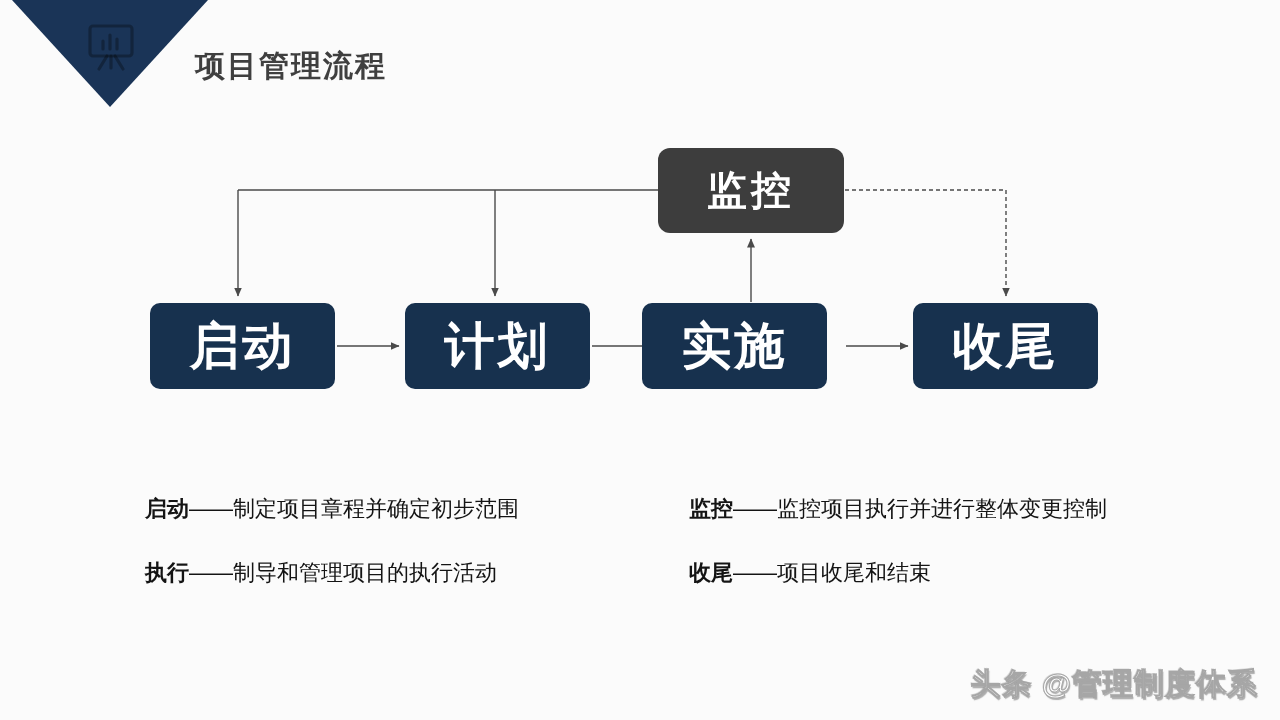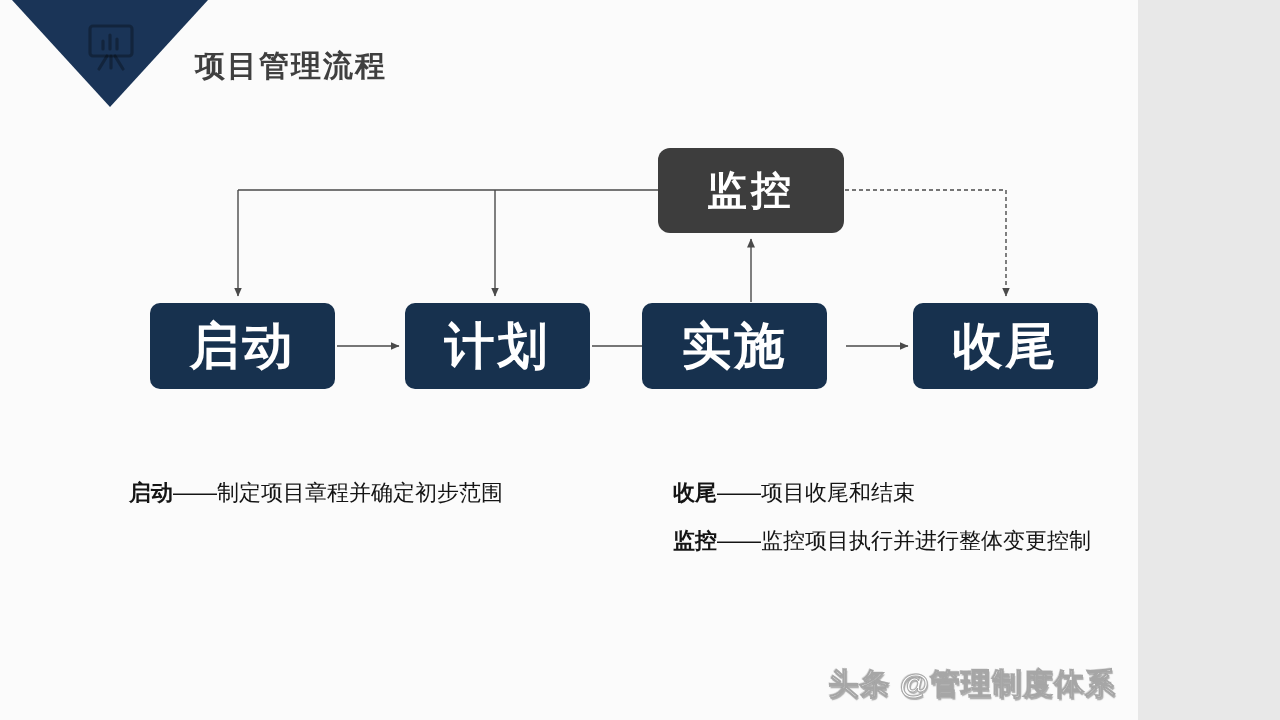--- a/index.html
+++ b/index.html
@@ -1,17 +1,17 @@
 <!DOCTYPE html>
 <html><head>
 <meta charset="utf-8">
 <style>
   html,body{margin:0;padding:0;background:#e8e8e8;}
   .slide{
-    position:relative; width:1138px; height:720px; overflow:hidden;
+    position:relative; width:1280px; height:720px; overflow:hidden;
     background:#fbfbfb;
     font-family:"Liberation Sans","DejaVu Sans",sans-serif;
     text-decoration:underline;
   }
   
   .pennant{
     position:absolute; left:12px; top:0; width:196px; height:107px;
     background:#1a3457;
     -webkit-clip-path:polygon(0 0,100% 0,50% 100%);
     clip-path:polygon(0 0,100% 0,50% 100%);
@@ -31,21 +31,21 @@
   }
   .monitor{
     left:658px; top:148px; width:186px; height:85px;
     background:#3d3d3d; font-size:40px; letter-spacing:4px; border-radius:12px;
   }
   .stage{top:303px; width:185px; height:86px; background:#17314e; font-size:50px; letter-spacing:3px;}
   .stage1{left:150px;} .stage2{left:405px;} .stage3{left:642px;} .stage4{left:913px;}
   
   .defs{position:absolute; top:469px; font-size:22px; color:#141414;}
   .defs-left{left:128px;} .defs-right{left:672px;}
-  .def{margin:1px; line-height:46.5px; white-space:nowrap;}
+  .def{margin:17px; line-height:46.5px; white-space:nowrap;}
   .term{font-weight:bold;}
   
   .watermark{
     position:absolute; top:664px; right:22px;
     font-size:30px; font-weight:bold; letter-spacing:1px;
     color:#ffffff;
     -webkit-text-stroke:1px #a6a6a6;
     text-shadow:1px 2px 1px rgba(110,110,110,0.55), -1px -1px 0 rgba(160,160,160,0.35);
     white-space:nowrap;
   }
@@ -108,26 +108,29 @@
     <span>实施</span>
   </div>
   <div class="box stage stage4">
     <span>收尾</span>
   </div>
 
   <div class="defs defs-left">
     <p class="def">
       <span class="term">启动</span><span class="dash">——</span><span class="desc">制定项目章程并确定初步范围</span>
     </p>
+    <p class="def">
+      <span class="term">执行</span><span class="dash">——</span><span class="desc">制导和管理项目的执行活动</span>
+    </p>
   </div>
 
   <div class="defs defs-right">
     <p class="def">
-      <span class="term">收尾</span><span class="dash">——</span><span class="desc">项目收尾和结束</span>
+      <span class="term">监控</span><span class="dash">——</span><span class="desc">监控项目执行并进行整体变更控制</span>
     </p>
     <p class="def">
-      <span class="term">监控</span><span class="dash">——</span><span class="desc">监控项目执行并进行整体变更控制</span>
+      <span class="term">收尾</span><span class="dash">——</span><span class="desc">项目收尾和结束</span>
     </p>
   </div>
 
   <div class="watermark">头条 @管理制度体系</div>
 
 </div>
 
 </body></html>

